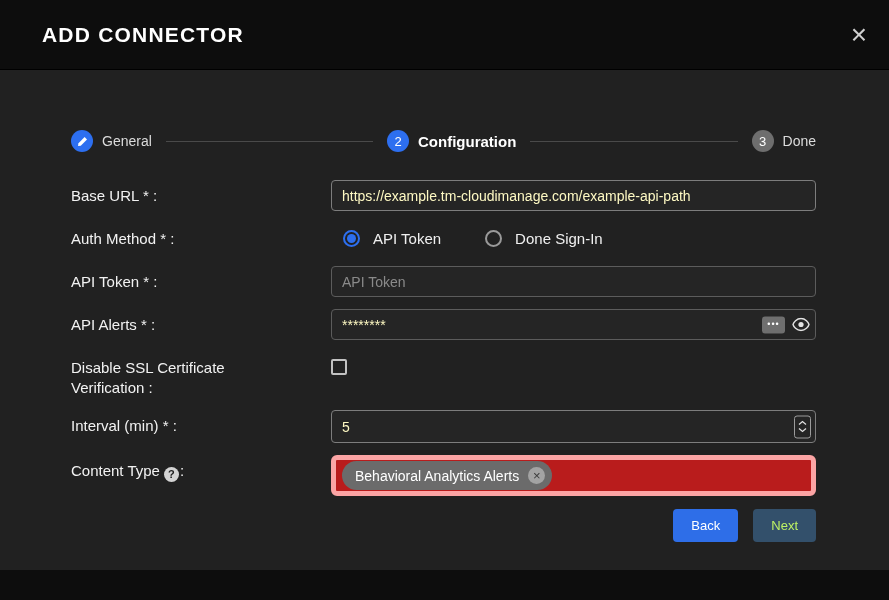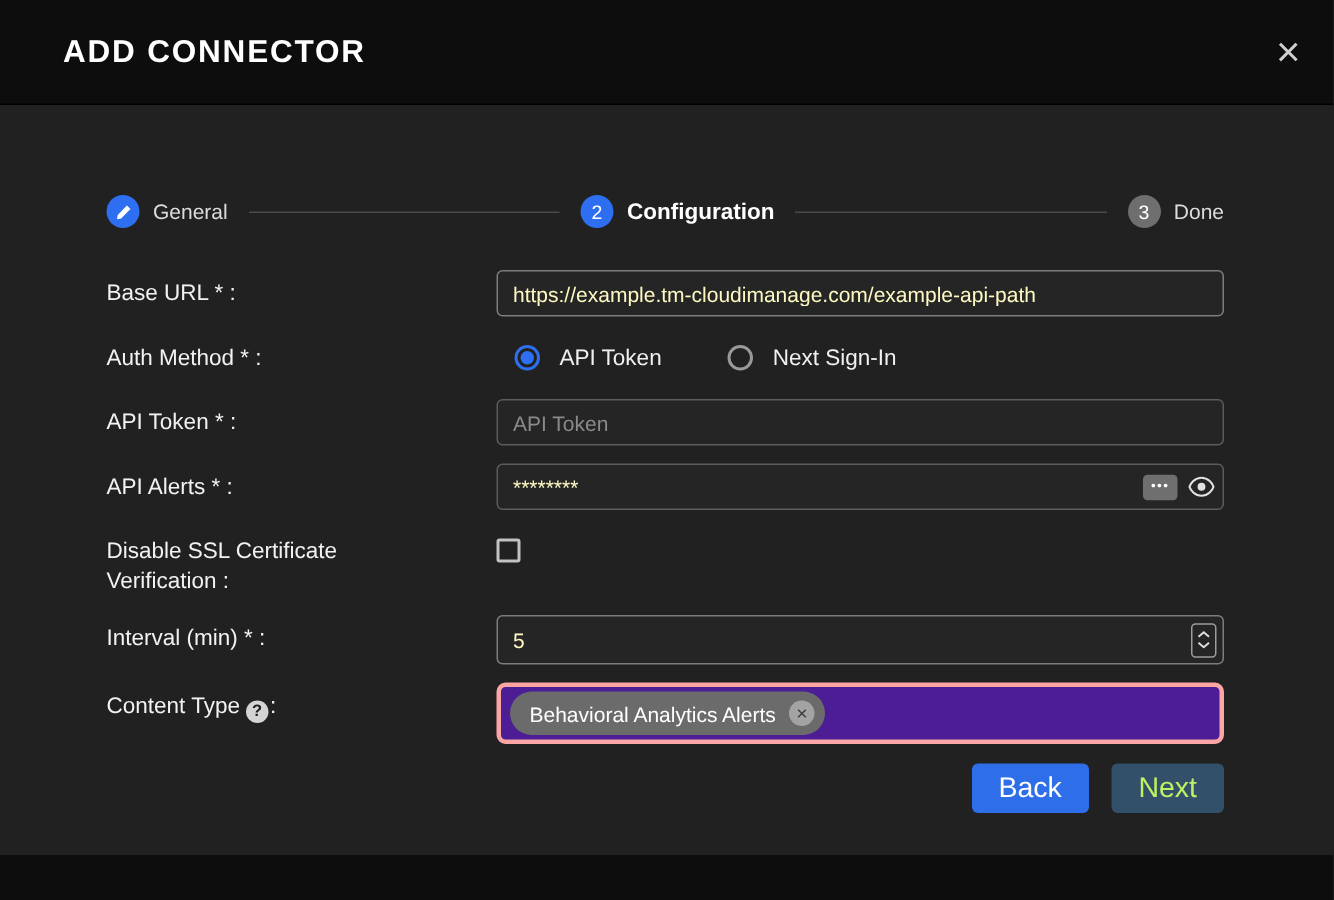--- a/index.html
+++ b/index.html
@@ -133,22 +133,22 @@
     display: inline-flex; align-items: center; justify-content: center;
     width: 15px; height: 15px; border-radius: 50%;
     background: #d4d4d4; color: #1d1d1d;
     font-size: 11px; font-weight: bold;
     vertical-align: -2px; margin: 0 1px 0 4px;
   }
 
   
   .chips-box {
     min-height: 41px;
-    border: 3px solid #fca5a5; border-radius: 6px;
-    background: #4c1d95;
+    border: 5px solid #fca5a5; border-radius: 6px;
+    background: #b91c1c;
     display: flex; align-items: center;
     padding: 0 6px;
   }
   .chip {
     background: #6b6b6b; border-radius: 15px;
     height: 29px; display: flex; align-items: center;
     padding: 0 7px 0 13px; gap: 9px;
     font-size: 14px; color: #ffffff; white-space: nowrap;
   }
   .chip-close {
@@ -156,21 +156,21 @@
     background: #a3a3a3; color: #3a3a3a;
     display: flex; align-items: center; justify-content: center;
     font-size: 13px; line-height: 1; cursor: pointer;
     border: none; font-family: inherit;
   }
 
   
   .footer-buttons { display: flex; justify-content: flex-end; gap: 15px; margin-top: 13px; }
   .btn {
     height: 33px; border: none; border-radius: 4px;
-    font-size: 19px; padding: 0 18px;
+    font-size: 13px; padding: 0 18px;
     font-family: inherit; cursor: pointer;
   }
   .btn-back { background: #2e6ee8; color: #ffffff; }
   .btn-next { background: #33506b; color: #bef264; }
 </style>
 </head>
 <body>
 
 <div class="modal-header">
   <div class="modal-title">ADD CONNECTOR</div>
@@ -210,21 +210,21 @@
   <div class="form-row">
     <div class="form-label">Auth Method * :</div>
     <div class="form-control">
       <div class="radio-group">
         <div class="radio selected">
           <span class="radio-circle"></span>
           <span class="radio-label">API Token</span>
         </div>
         <div class="radio">
           <span class="radio-circle"></span>
-          <span class="radio-label">Next Sign-In</span>
+          <span class="radio-label">Done Sign-In</span>
         </div>
       </div>
     </div>
   </div>
 
   <div class="form-row">
     <div class="form-label">API Token * :</div>
     <div class="form-control">
       <input type="text" class="text-input dim-border" placeholder="API Token" style="">
     </div>

